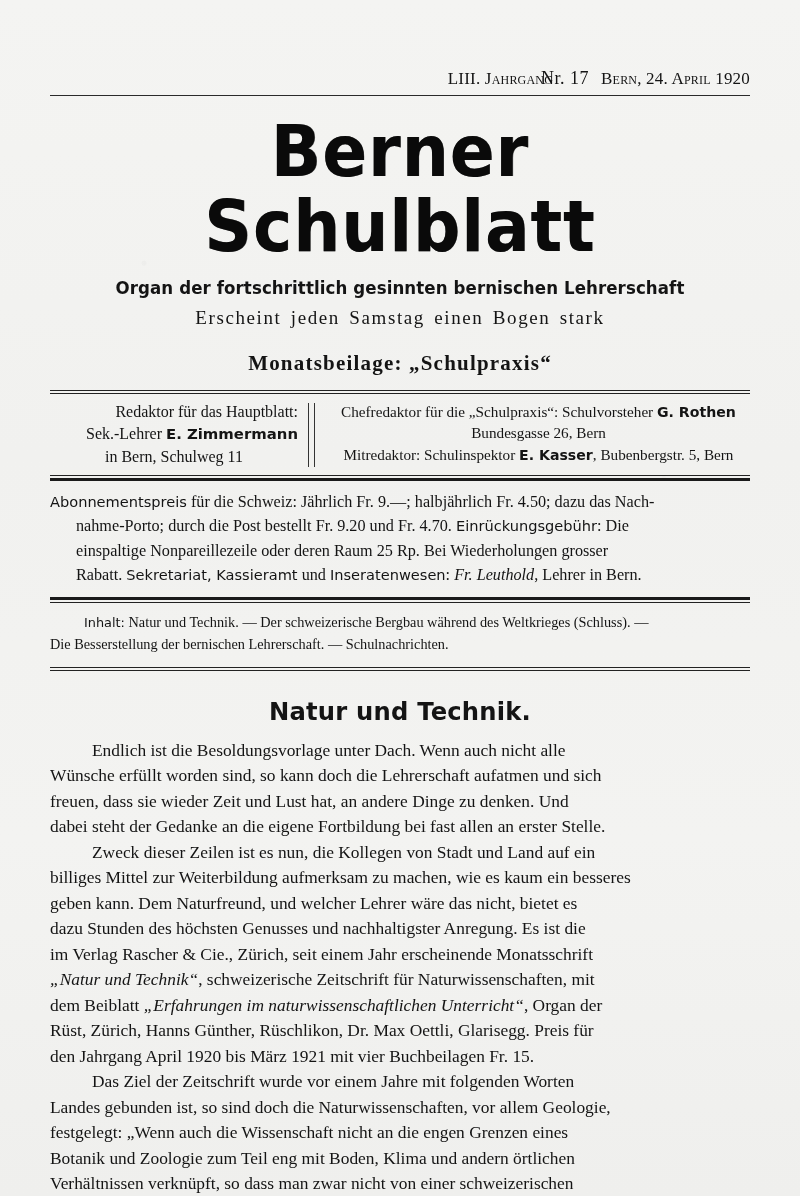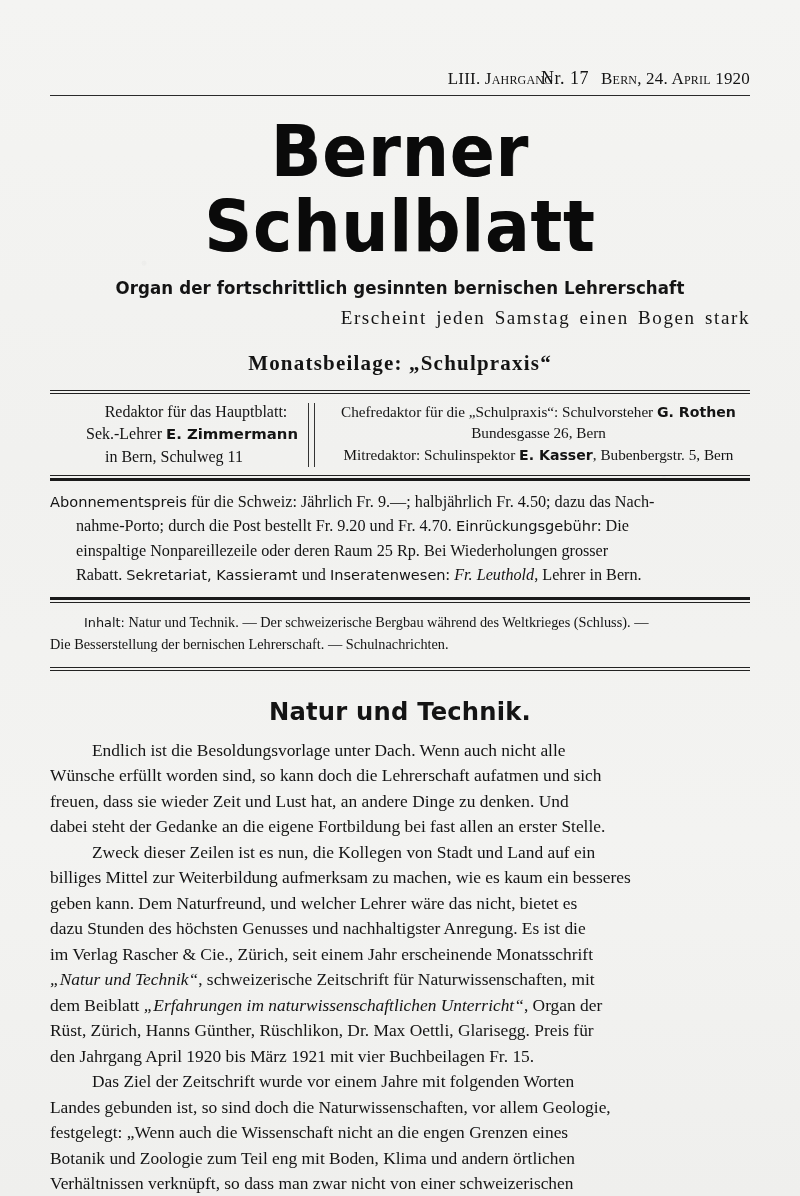--- a/index.html
+++ b/index.html
@@ -78,21 +78,21 @@
   .sub1 {
     text-align: center;
     font-family: "DejaVu Sans", "Liberation Sans", sans-serif;
     font-weight: bold;
     font-size: 17.5px;
     transform: scaleX(0.95);
     margin-top: 14px;
     letter-spacing: 0.1px;
   }
   .sub2 {
-    text-align: right;
+    text-align: center;
     font-size: 19px;
     margin-top: 9px;
     letter-spacing: 1.6px;
     word-spacing: 3px;
   }
   .sub3 {
     text-align: center;
     font-weight: bold;
     font-size: 21px;
     margin-top: 22px;
@@ -146,21 +146,21 @@
     border-left: 1.1px solid #333;
     border-right: 1.1px solid #333;
     margin: 2px 0 2px 0;
   }
   .editorbox .col-right {
     flex: 1;
     text-align: center;
     padding-left: 12px;
     font-size: 15.2px;
   }
-  .editorbox .col-left .line:first-child { text-align: center; margin-left: 44px; }
+  .editorbox .col-left .line:first-child { text-align: right; margin-left: 44px; }
   .editorbox .col-left .line:nth-child(2) { text-align: right; }
   .nm {
     font-family: "DejaVu Sans", "Liberation Sans", sans-serif;
     font-weight: bold;
     font-size: 0.93em;
   }
 
   
   .abo {
     margin-top: 9px;

